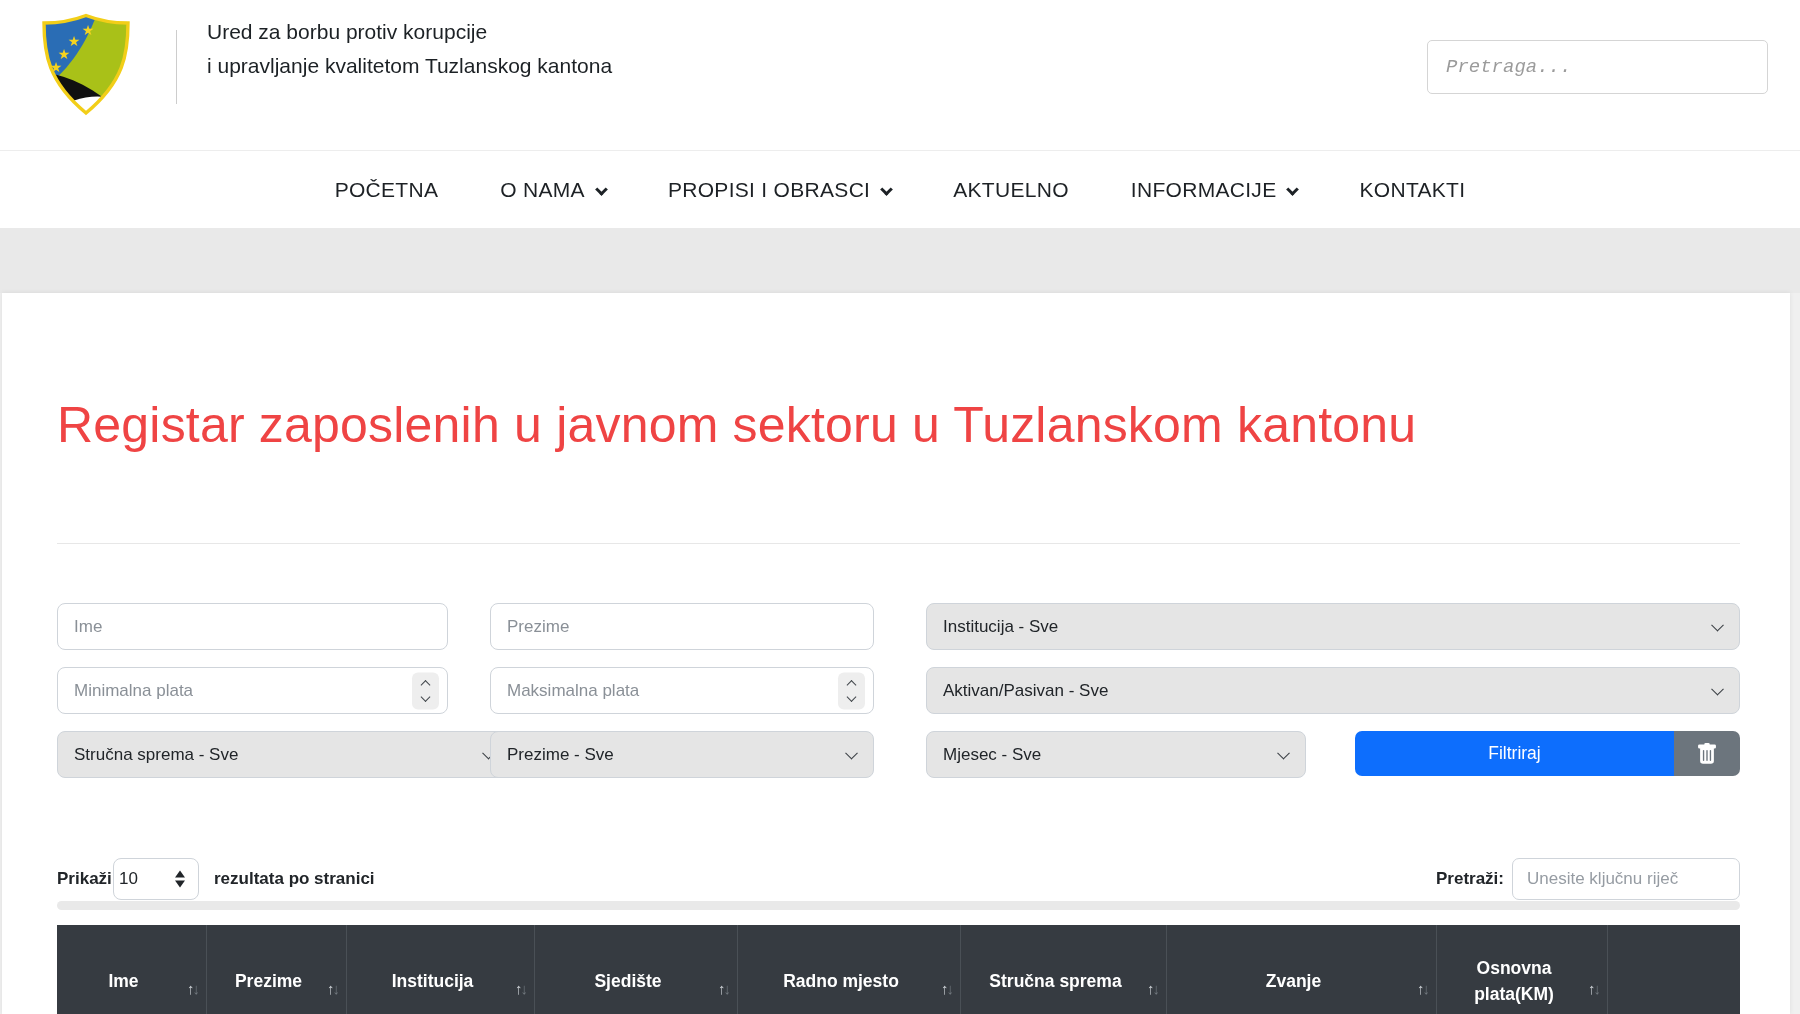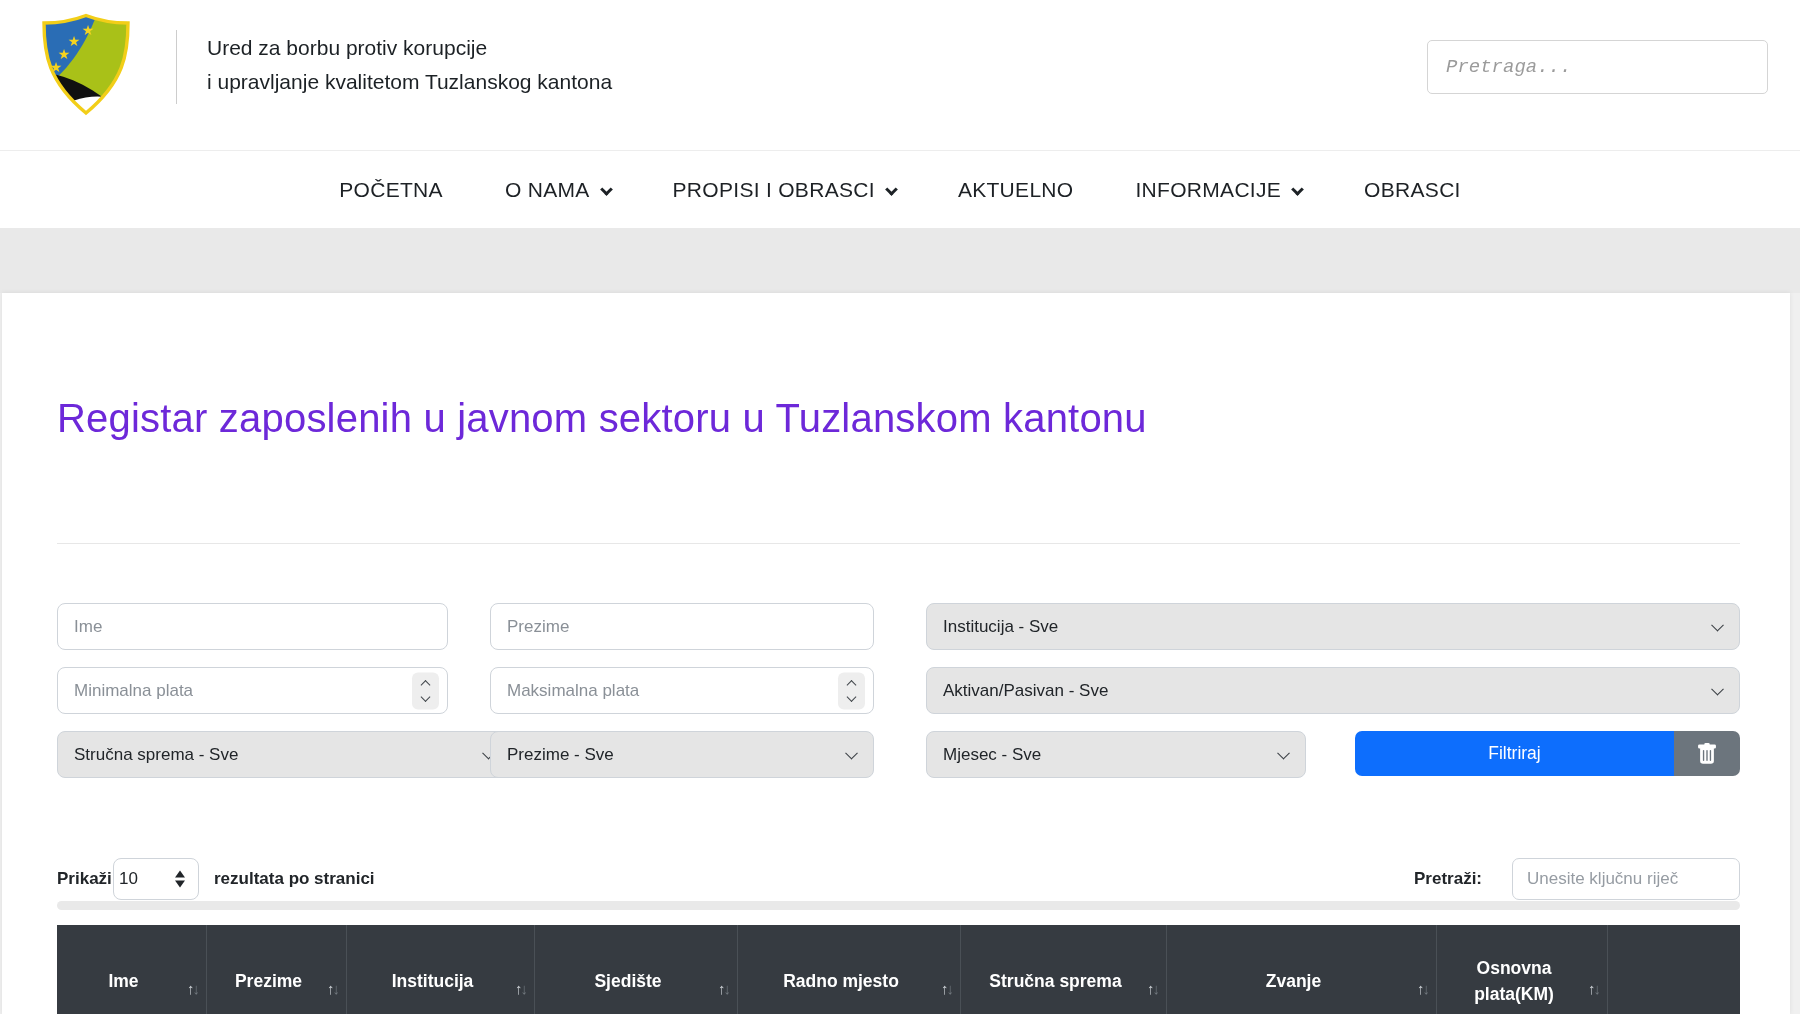--- a/index.html
+++ b/index.html
@@ -3,40 +3,40 @@
 <meta charset="utf-8">
 <style>
   * { margin:0; padding:0; box-sizing:border-box; }
   html,body { width:1800px; height:1014px; overflow:hidden; }
   body { font-family:"Liberation Sans","DejaVu Sans",sans-serif; color:#212529; background:#ffffff; position:relative; }
 
   
   .site-header { position:absolute; left:0; top:0; width:1800px; height:150px; background:#fff; }
   .logo { position:absolute; left:40px; top:13px; }
   .logo-divider { position:absolute; left:176px; top:30px; width:1px; height:74px; background:#cdcdcd; }
-  .org-title { position:absolute; left:207px; top:31px; font-size:21px; line-height:34px; color:#1c2125; }
+  .org-title { position:absolute; left:207px; top:15px; font-size:21px; line-height:34px; color:#1c2125; }
   .header-search { position:absolute; left:1427px; top:40px; width:341px; height:54px;
     border:1px solid #d5d5d5; border-radius:5px; padding:0 18px; font-size:19px; font-style:italic;
     color:#333; outline:none; font-family:Liberation Mono, monospace; }
   .header-search::placeholder { color:#9b9b9b; font-style:italic; }
 
   
   .main-nav { position:absolute; left:0; top:150px; width:1800px; height:78px; background:#fff;
     border-top:1px solid #ededed; display:flex; justify-content:center; align-items:center; gap:62px; }
   .nav-item { font-size:21px; color:#1d2125; text-decoration:none; letter-spacing:.3px; white-space:nowrap; cursor:pointer; }
   .chev { display:inline-block; width:9px; height:9px; border-style:solid; border-color:#1d2226;
     border-width:0 3px 3px 0; transform:rotate(45deg); margin-left:12px; margin-bottom:3px; }
 
   
   .gray-band { position:absolute; left:0; top:228px; width:1800px; height:65px; background:#e9e9e9; }
   .content-bg { position:absolute; left:0; top:293px; width:1800px; height:721px; background:#f0f0f0; }
   .card { position:absolute; left:2px; top:0; width:1788px; height:721px; background:#fff;
     box-shadow:0 0 5px rgba(0,0,0,.08); overflow:hidden; }
 
-  .page-title { position:absolute; left:55px; top:103px; font-size:40px; font-weight:400; color:#6d28d9; letter-spacing:.2px; }
+  .page-title { position:absolute; left:55px; top:103px; font-size:50px; font-weight:400; color:#ef4444; letter-spacing:.2px; }
   .title-divider { position:absolute; left:55px; top:250px; width:1683px; height:1px; background:#e7e7e7; }
   .ctl-wrap { position:absolute; height:47px; }
   .ctl-wrap input { width:100%; height:100%; border:1px solid #cfd4da; border-radius:8px; padding:0 16px;
     font-size:17px; color:#212529; outline:none; font-family:inherit; }
   .ctl-wrap input::placeholder { color:#8a9097; }
   .sel { position:absolute; height:47px; border:1px solid #cfd4da; border-radius:8px; background:#e5e5e5;
     font-size:17px; color:#212529; display:flex; align-items:center; padding:0 40px 0 16px; cursor:pointer; }
   .sel-chev { position:absolute; right:17px; top:50%; width:9px; height:9px; border-style:solid; border-color:#3a3f44;
     border-width:0 1.8px 1.8px 0; transform:translateY(-70%) rotate(45deg); }
   .spinbox { position:absolute; right:9px; top:50%; transform:translateY(-50%); width:27px; height:37px;
@@ -52,21 +52,21 @@
     border:none; border-radius:0 7px 7px 0; cursor:pointer; display:flex; align-items:center; justify-content:center; }
 
   
   .len-label, .after-label { position:absolute; top:565px; height:42px; line-height:42px; font-size:17px; font-weight:600; color:#212529; }
   .len-select { position:absolute; left:111px; top:565px; width:86px; height:42px; border:1px solid #cfd4da;
     border-radius:8px; display:flex; align-items:center; padding-left:5px; font-size:17px; color:#212529; cursor:pointer; }
   .updown { position:absolute; right:13px; top:50%; transform:translateY(-50%); display:flex; flex-direction:column; gap:3px; }
   .tri-up { width:0; height:0; border-left:5.5px solid transparent; border-right:5.5px solid transparent; border-bottom:7px solid #212529; }
   .tri-down { width:0; height:0; border-left:5.5px solid transparent; border-right:5.5px solid transparent; border-top:7px solid #212529; }
   .search-label { position:absolute; left:1390px; width:112px; top:565px; height:42px; line-height:42px;
-    text-align:center; font-size:17px; font-weight:600; }
+    text-align:right; font-size:17px; font-weight:600; }
   .table-search { position:absolute; left:1510px; top:565px; width:228px; height:42px; border:1px solid #cfd4da;
     border-radius:7px; padding:0 14px; font-size:17px; color:#212529; outline:none; font-family:inherit; }
   .table-search::placeholder { color:#969ca3; }
 
   .scroll-strip { position:absolute; left:55px; top:608px; width:1683px; height:9px; background:#e9e9e9; border-radius:5px; }
 
   
   .thead { position:absolute; left:55px; top:632px; width:1683px; height:112px; background:#363b41; display:flex; }
   .th { position:relative; display:flex; align-items:center; justify-content:center; text-align:center;
     color:#fff; font-weight:700; font-size:17.5px; line-height:1.5; padding:0 26px 0 10px; cursor:pointer; }
@@ -109,21 +109,21 @@
   </div>
   <input class="header-search" type="text" placeholder="Pretraga..." style="">
 </header>
 
 <nav class="main-nav">
   <a class="nav-item"><span>POČETNA</span></a>
   <a class="nav-item"><span>O NAMA</span><span class="chev"></span></a>
   <a class="nav-item"><span>PROPISI I OBRASCI</span><span class="chev"></span></a>
   <a class="nav-item"><span>AKTUELNO</span></a>
   <a class="nav-item"><span>INFORMACIJE</span><span class="chev"></span></a>
-  <a class="nav-item"><span>OBRASCI</span></a>
+  <a class="nav-item"><span>KONTAKTI</span></a>
 </nav>
 
 <div class="gray-band"></div>
 
 <div class="content-bg">
   <div class="card">
 
     <h1 class="page-title">Registar zaposlenih u javnom sektoru u Tuzlanskom kantonu</h1>
     <div class="title-divider"></div>
 

